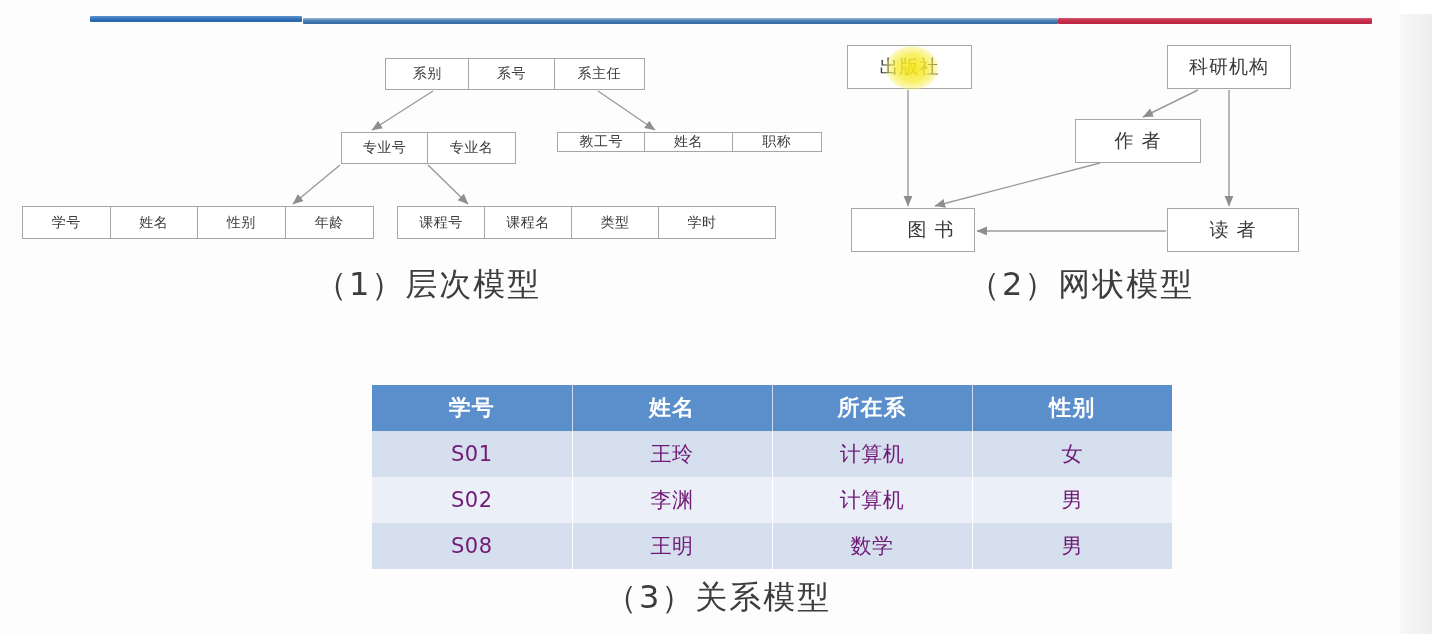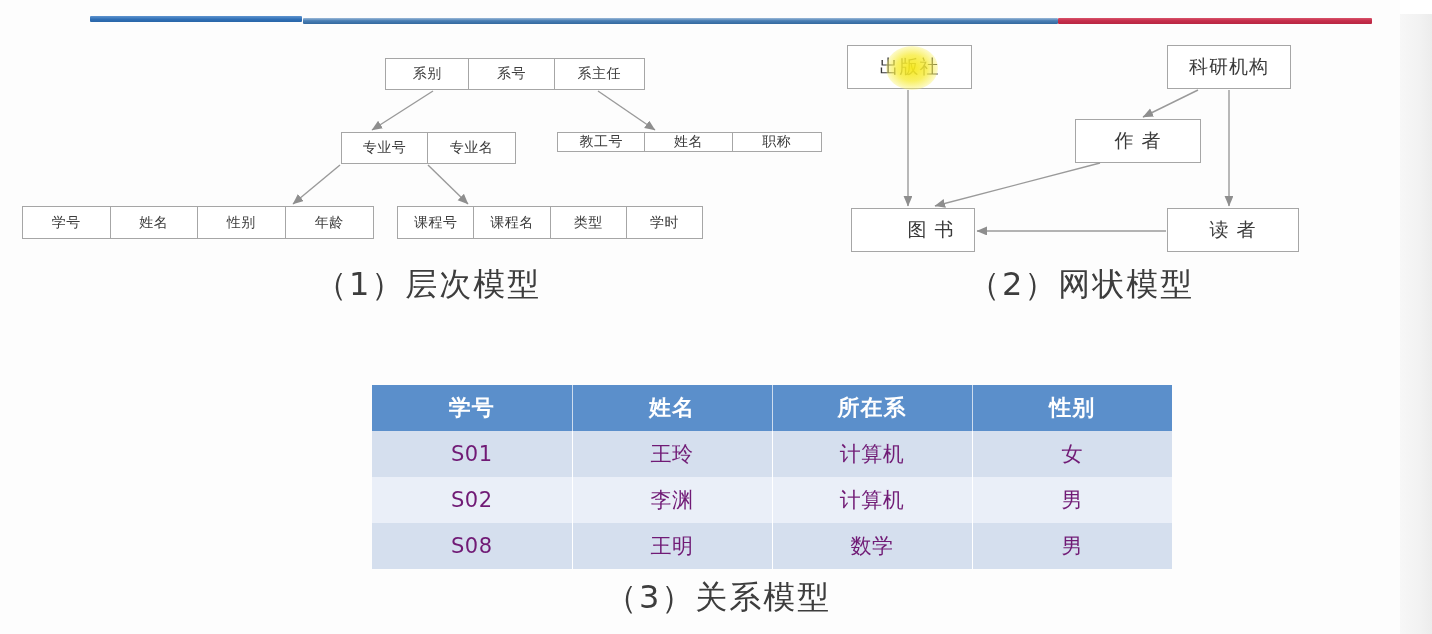--- a/index.html
+++ b/index.html
@@ -188,21 +188,21 @@
     <div class="hbox-cell" style="width:89px;text-align:right;">职称</div>
   </div>
 
   <div class="hbox-row" style="left:22px; top:206px; width:352px; height:33px;">
     <div class="hbox-cell" style="width:88px;">学号</div>
     <div class="hbox-cell" style="width:88px;">姓名</div>
     <div class="hbox-cell" style="width:88px;">性别</div>
     <div class="hbox-cell" style="width:88px;">年龄</div>
   </div>
 
-  <div class="hbox-row" style="left:397px; top:206px; width:306px; height:33px;">
+  <div class="hbox-row" style="left:397px; top:206px; width:379px; height:33px;">
     <div class="hbox-cell" style="width:87px;">课程号</div>
     <div class="hbox-cell" style="width:87px;">课程名</div>
     <div class="hbox-cell" style="width:87px;">类型</div>
     <div class="hbox-cell" style="width:86px;">学时</div>
   </div>
 
   <div class="nbox" style="left:847px; top:45px; width:125px; height:44px;">出版社</div>
   <div class="highlight-glow"></div>
 
   <div class="nbox" style="left:1167px; top:45px; width:124px; height:44px;">科研机构</div>

